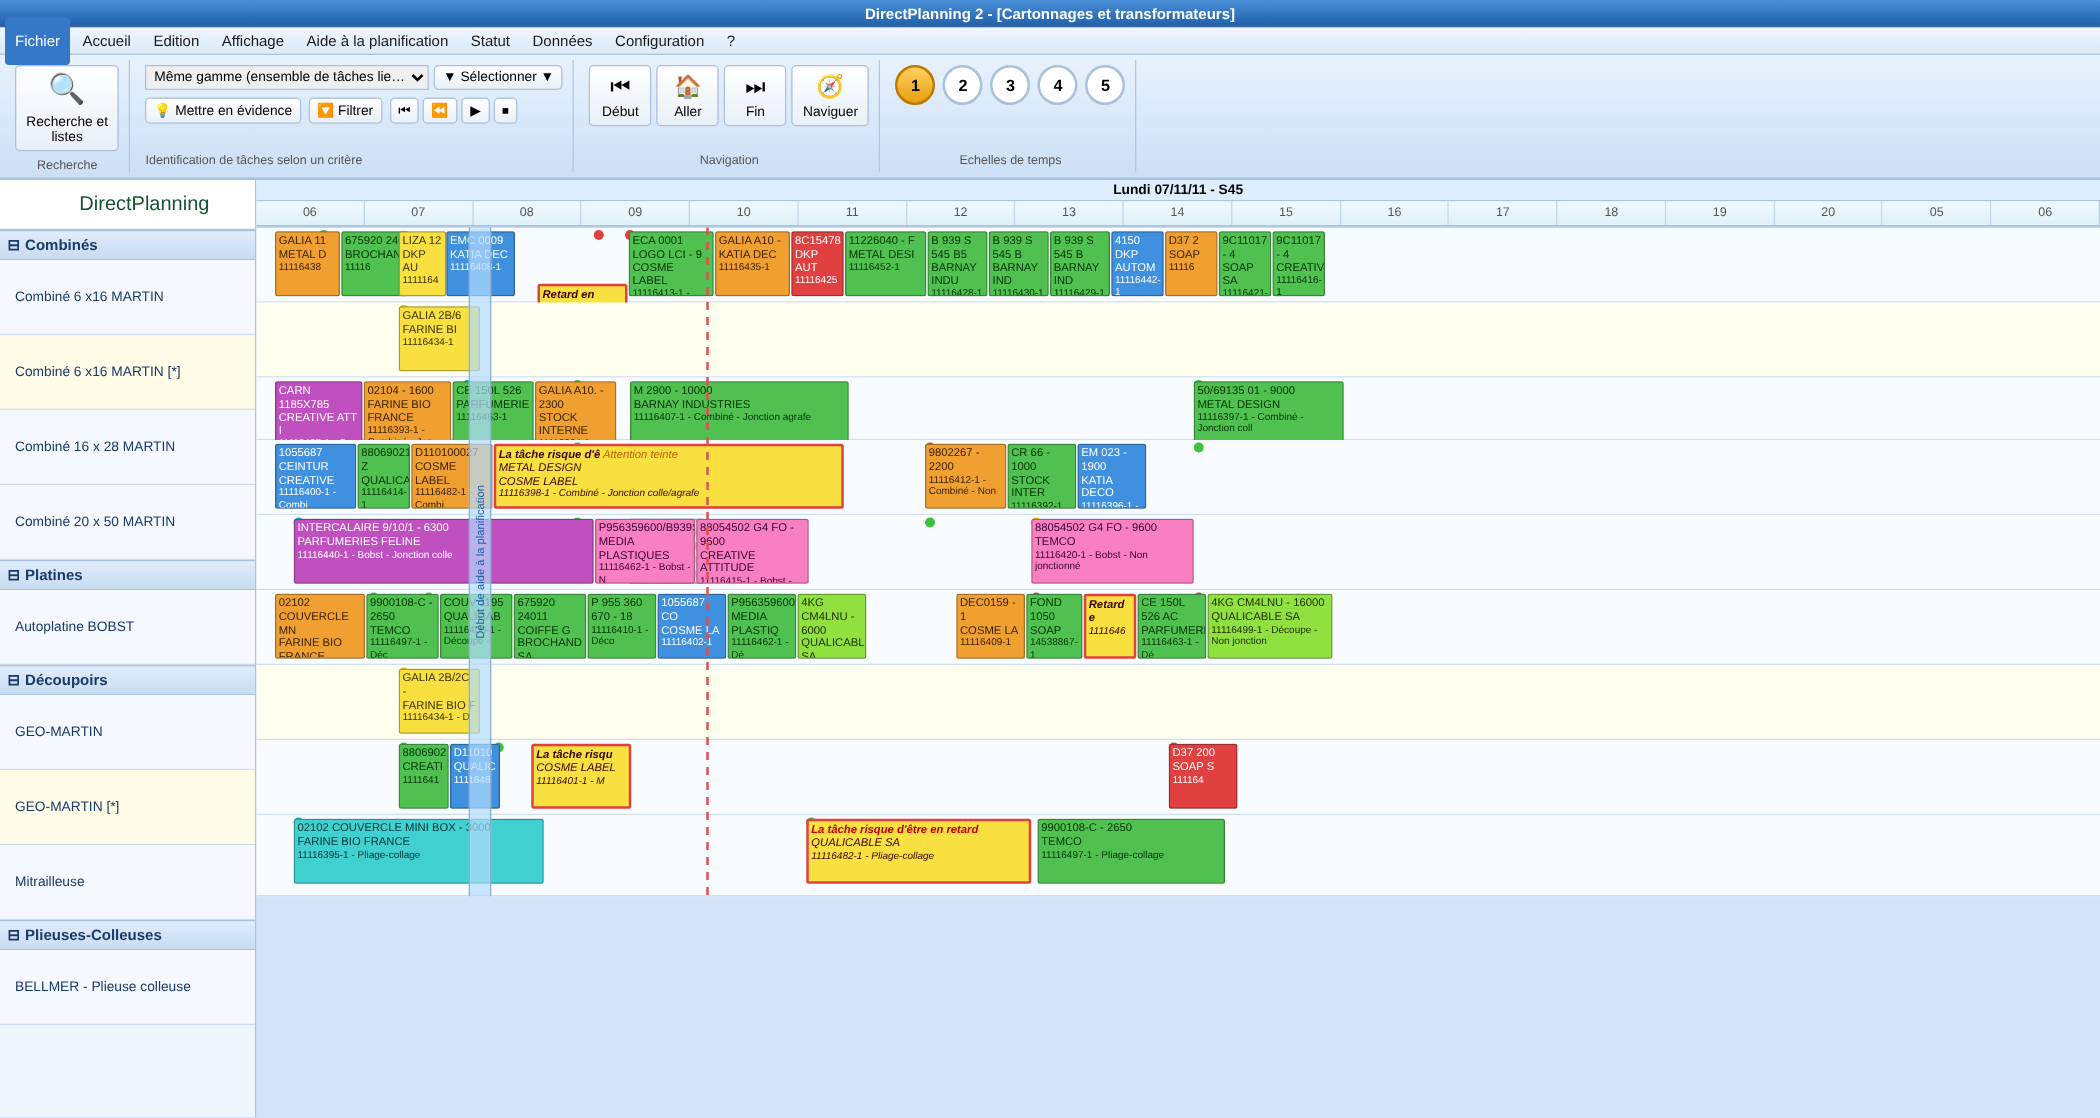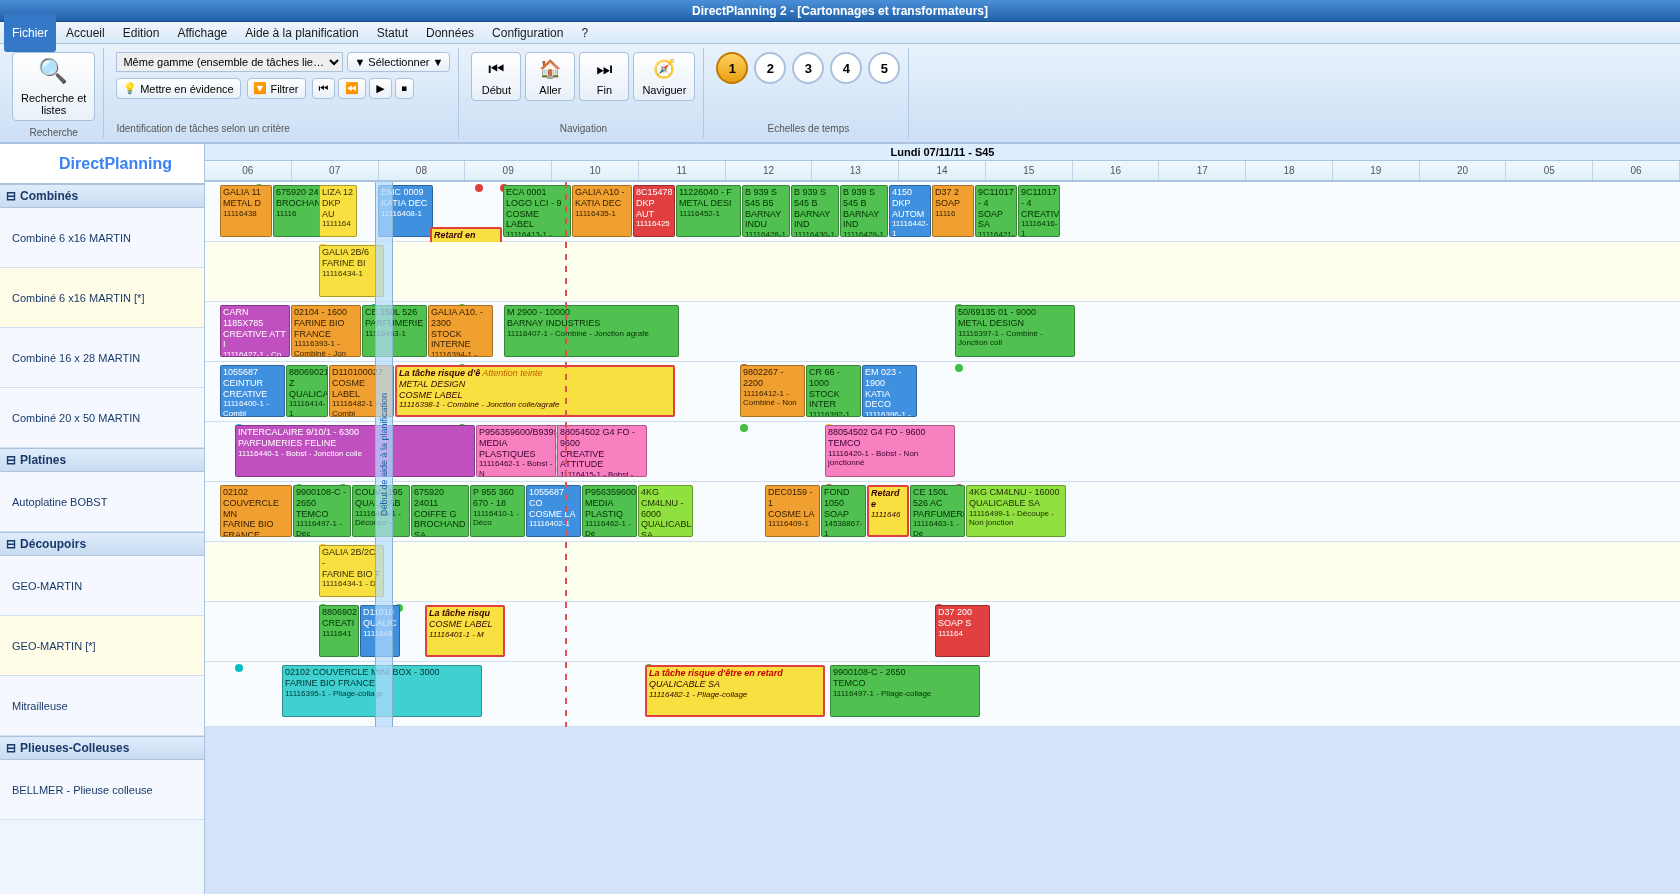--- a/index.html
+++ b/index.html
@@ -155,22 +155,22 @@
       text-align: center;
       padding: 8px;
       border-bottom: 1px solid #aac4e0;
       height: 40px;
       display: flex;
       align-items: center;
       justify-content: center;
     }
     .sidebar-logo-text {
       font-size: 16px;
-      font-weight: bold;
-      color: #3b82f6;
+      font-weight: normal;
+      color: #14532d;
       margin-left: 27px;
     }
     .group-header {
       background: linear-gradient(to bottom, #e0ecfc, #c8dcf0);
       border-top: 1px solid #aac4e0;
       border-bottom: 1px solid #aac4e0;
       padding: 4px 6px;
       font-weight: bold;
       font-size: 12px;
       color: #1a3a6a;
@@ -499,21 +499,21 @@
             <div>BROCHAN</div>
             <div style="font-size:8px">11116</div>
         </div>
 
         <div class="task-block task-yellow" style="left:114px; width:38px;">
           <div>LIZA 12</div>
             <div>DKP AU</div>
             <div style="font-size:8px">1111164</div>
         </div>
 
-        <div class="task-block task-blue" style="left:152px; width:55px;margin-left:21px;">
+        <div class="task-block task-blue" style="left:152px; width:55px;">
           <div>EMC 0009</div>
             <div>KATIA DEC</div>
             <div style="font-size:8px">11116408-1</div>
         </div>
 
         <div class="task-block task-warning" style="left:225px; width:72px;margin-top:42px;">
           <div><b>Retard en réceptio</b></div>
             <div>BARNAY INDUSTRI</div>
             <div style="font-size:8px">11116407-1 - Combiné</div>
         </div>
@@ -585,21 +585,21 @@
       <div class="task-row yellow-row" style="height:60px;">
         <div class="small-indicator ind-yellow" style="left:114px; top:2px;"></div>
 
         <div class="task-block task-yellow" style="left:114px; width:65px;">
           <div>GALIA 2B/6</div>
             <div>FARINE BI</div>
             <div style="font-size:8px">11116434-1</div>
         </div>
       </div>
 
-      <div class="task-row" style="height:60px;">
+      <div class="task-row" style="height:50px;">
         <div class="small-indicator ind-cyan" style="left:165px; top:2px;"></div>
         <div class="small-indicator ind-green" style="left:253px; top:2px;"></div>
         <div class="small-indicator ind-green" style="left:750px; top:2px;"></div>
 
         <div class="task-block task-purple" style="left:15px; width:70px;">
           <div>CARN 1185X785</div>
             <div>CREATIVE ATT I</div>
             <div style="font-size:8px">11116427-1 - Co</div>
         </div>
         <div class="task-block task-orange" style="left:86px; width:70px;">
@@ -819,21 +819,21 @@
           <div>D37 200</div>
             <div>SOAP S</div>
             <div style="font-size:8px">111164</div>
         </div>
       </div>
 
       <div class="task-row" style="height:65px;">
         <div class="small-indicator ind-cyan" style="left:30px; top:2px;"></div>
         <div class="small-indicator ind-green" style="left:440px; top:2px;"></div>
 
-        <div class="task-block task-cyan" style="left:30px; width:200px;margin-left:47px;">
+        <div class="task-block task-cyan" style="left:30px; width:200px;">
           <div>02102 COUVERCLE MINI BOX - 3000</div>
             <div>FARINE BIO FRANCE</div>
             <div style="font-size:8px">11116395-1 - Pliage-collage</div>
         </div>
 
         <div class="task-block task-warning" style="left:440px; width:180px;">
           <div style="font-style:italic; color:#c00000"><b>La tâche risque d'être en retard</b></div>
           <div>QUALICABLE SA</div>
             <div style="font-size:8px">11116482-1 - Pliage-collage</div>
         </div>

